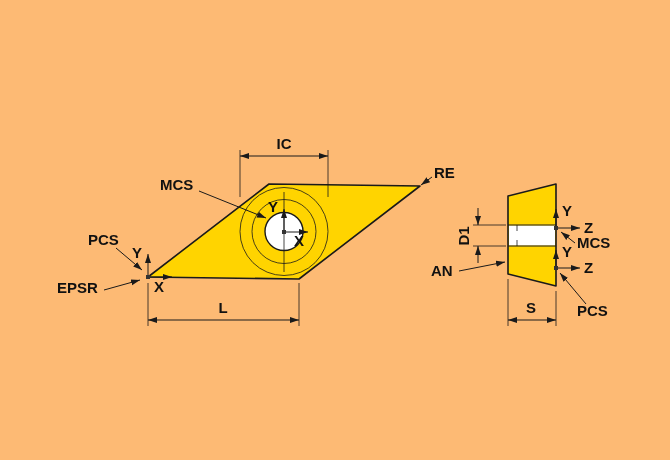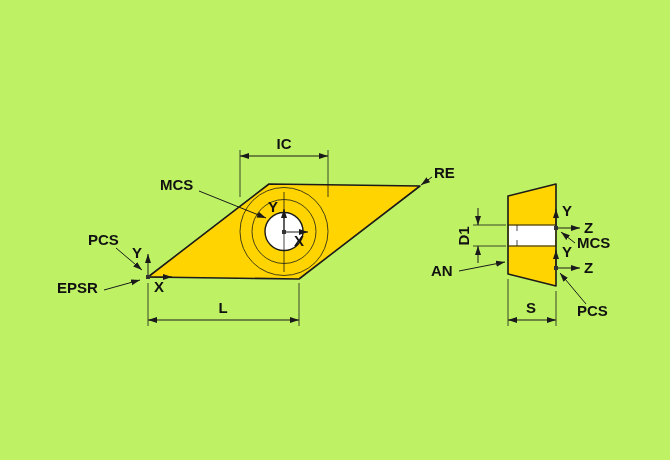--- a/index.html
+++ b/index.html
@@ -1,16 +1,16 @@
 <!DOCTYPE html>
 <html><head>
 <meta charset="utf-8">
 <style>
   html,body{margin:0;padding:0;background:#fff;}
-  .stage{position:relative;width:670px;height:460px;background:#bef264;overflow:hidden;
+  .stage{position:relative;width:670px;height:460px;background:#fdba74;overflow:hidden;
          font-family:"Liberation Sans", sans-serif;}
   svg{position:absolute;top:0;left:0;}
   .lbl{font-family:"Liberation Sans", sans-serif;font-size:15px;font-weight:bold;fill:#111;}
   .thin{stroke:#1a1a1a;stroke-width:1;fill:none;}
   .hair{stroke:#1a1a1a;stroke-width:0.8;fill:none;}
   .outline{stroke:#1a1a1a;stroke-width:1.6;stroke-linejoin:round;}
 </style>
 </head>
 <body>
 

